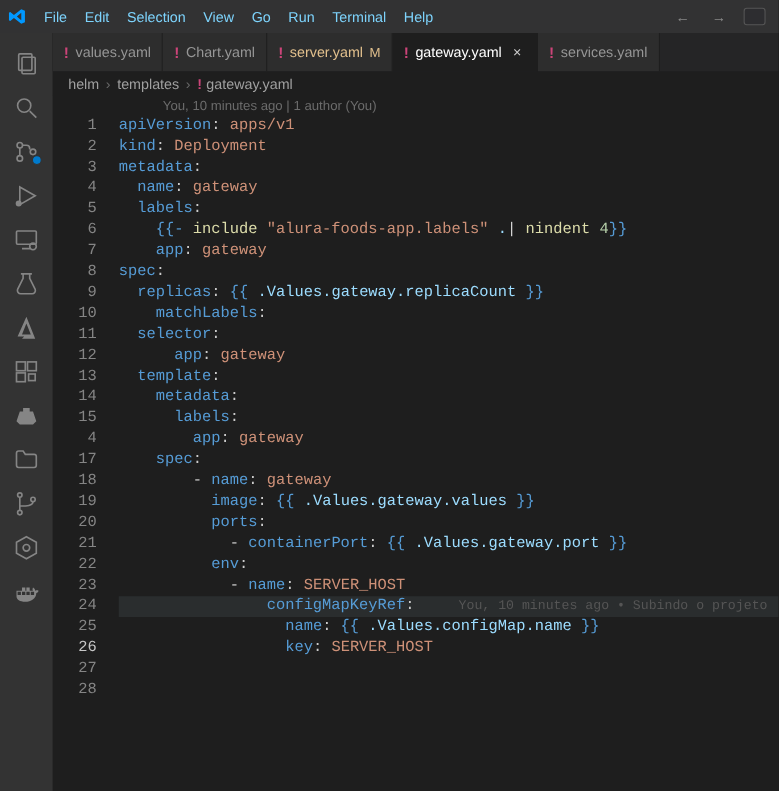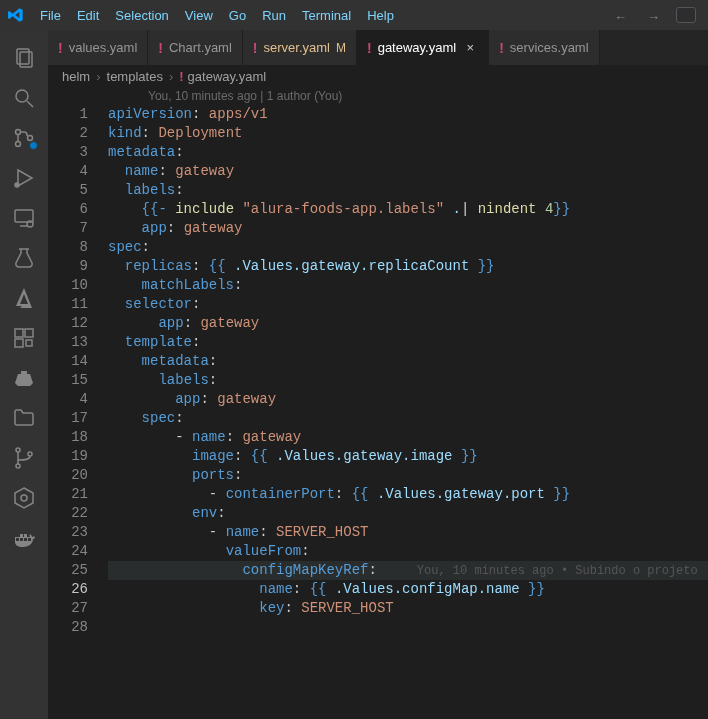--- a/index.html
+++ b/index.html
@@ -384,26 +384,25 @@
           <div class="line"><span class="guide" style="color: rgb(64, 64, 64);">  </span><span class="key">replicas</span><span class="col">: </span><span class="tmpl">{{ </span><span class="tmplval">.Values.gateway.replicaCount</span><span class="tmpl"> }}</span></div>
           <div class="line"><span class="guide" style="color: rgb(64, 64, 64);">    </span><span class="key">matchLabels</span><span class="col">:</span></div>
           <div class="line"><span class="guide" style="color: rgb(64, 64, 64);">  </span><span class="key">selector</span><span class="col">:</span></div>
           <div class="line"><span class="guide" style="color: rgb(64, 64, 64);">      </span><span class="key">app</span><span class="col">: </span><span class="str">gateway</span></div>
           <div class="line"><span class="guide" style="color: rgb(64, 64, 64);">  </span><span class="key">template</span><span class="col">:</span></div>
           <div class="line"><span class="guide" style="color: rgb(64, 64, 64);">    </span><span class="key">metadata</span><span class="col">:</span></div>
           <div class="line"><span class="guide" style="color: rgb(64, 64, 64);">      </span><span class="key">labels</span><span class="col">:</span></div>
           <div class="line"><span class="guide" style="color: rgb(64, 64, 64);">        </span><span class="key">app</span><span class="col">: </span><span class="str">gateway</span></div>
           <div class="line"><span class="guide" style="color: rgb(64, 64, 64);">    </span><span class="key">spec</span><span class="col">:</span></div>
           <div class="line"><span class="guide" style="color: rgb(64, 64, 64);">        </span><span class="dash">- </span><span class="key">name</span><span class="col">: </span><span class="str">gateway</span></div>
-          <div class="line"><span class="guide" style="color: rgb(64, 64, 64);">          </span><span class="key">image</span><span class="col">: </span><span class="tmpl">{{ </span><span class="tmplval">.Values.gateway.image</span><span class="tmpl"> }}</span></div>
+          <div class="line"><span class="guide" style="color: rgb(64, 64, 64);">          </span><span class="key">image</span><span class="col">: </span><span class="tmpl">{{ </span><span class="tmplval">.Values.gateway.values</span><span class="tmpl"> }}</span></div>
           <div class="line"><span class="guide" style="color: rgb(64, 64, 64);">          </span><span class="key">ports</span><span class="col">:</span></div>
           <div class="line"><span class="guide" style="color: rgb(64, 64, 64);">            </span><span class="dash">- </span><span class="key">containerPort</span><span class="col">: </span><span class="tmpl">{{ </span><span class="tmplval">.Values.gateway.port</span><span class="tmpl"> }}</span></div>
           <div class="line"><span class="guide" style="color: rgb(64, 64, 64);">          </span><span class="key">env</span><span class="col">:</span></div>
           <div class="line"><span class="guide" style="color: rgb(64, 64, 64);">            </span><span class="dash">- </span><span class="key">name</span><span class="col">: </span><span class="str">SERVER_HOST</span></div>
-          <div class="line"><span class="guide" style="color: rgb(64, 64, 64);">              </span><span class="key">valueFrom</span><span class="col">:</span></div>
           <div class="line highlight"><span class="guide" style="color: rgb(64, 64, 64);">                </span><span class="key">configMapKeyRef</span><span class="col">:</span><span class="inline-blame">You, 10 minutes ago • Subindo o projeto</span></div>
           <div class="line"><span class="guide" style="color: rgb(64, 64, 64);">                  </span><span class="key">name</span><span class="col">: </span><span class="tmpl">{{ </span><span class="tmplval">.Values.configMap.name</span><span class="tmpl"> }}</span></div>
           <div class="line"><span class="guide" style="color: rgb(64, 64, 64);">                  </span><span class="key">key</span><span class="col">: </span><span class="str">SERVER_HOST</span></div>
         </div>
     </div>
 
   </div>
 </div>
 
 </body></html>

